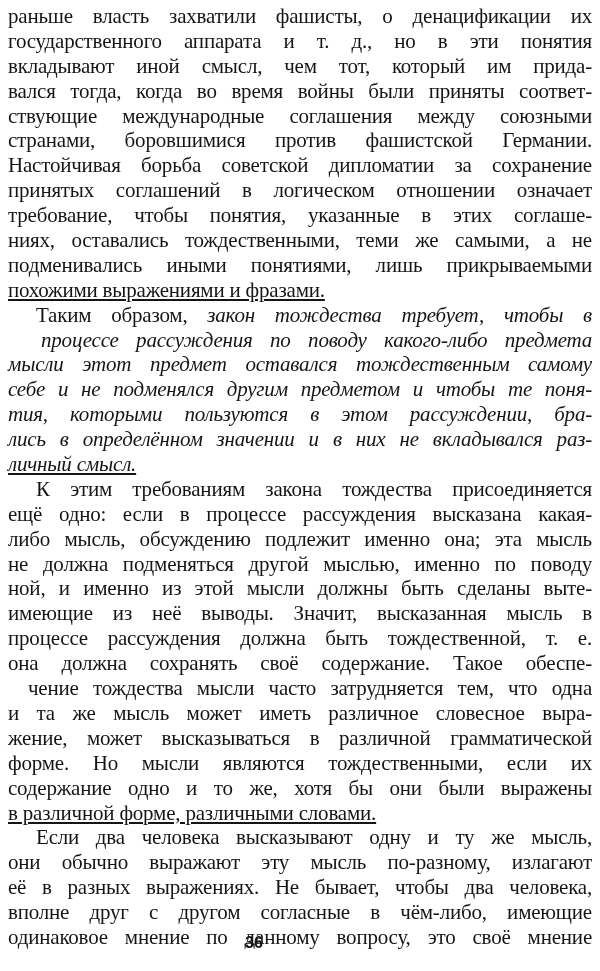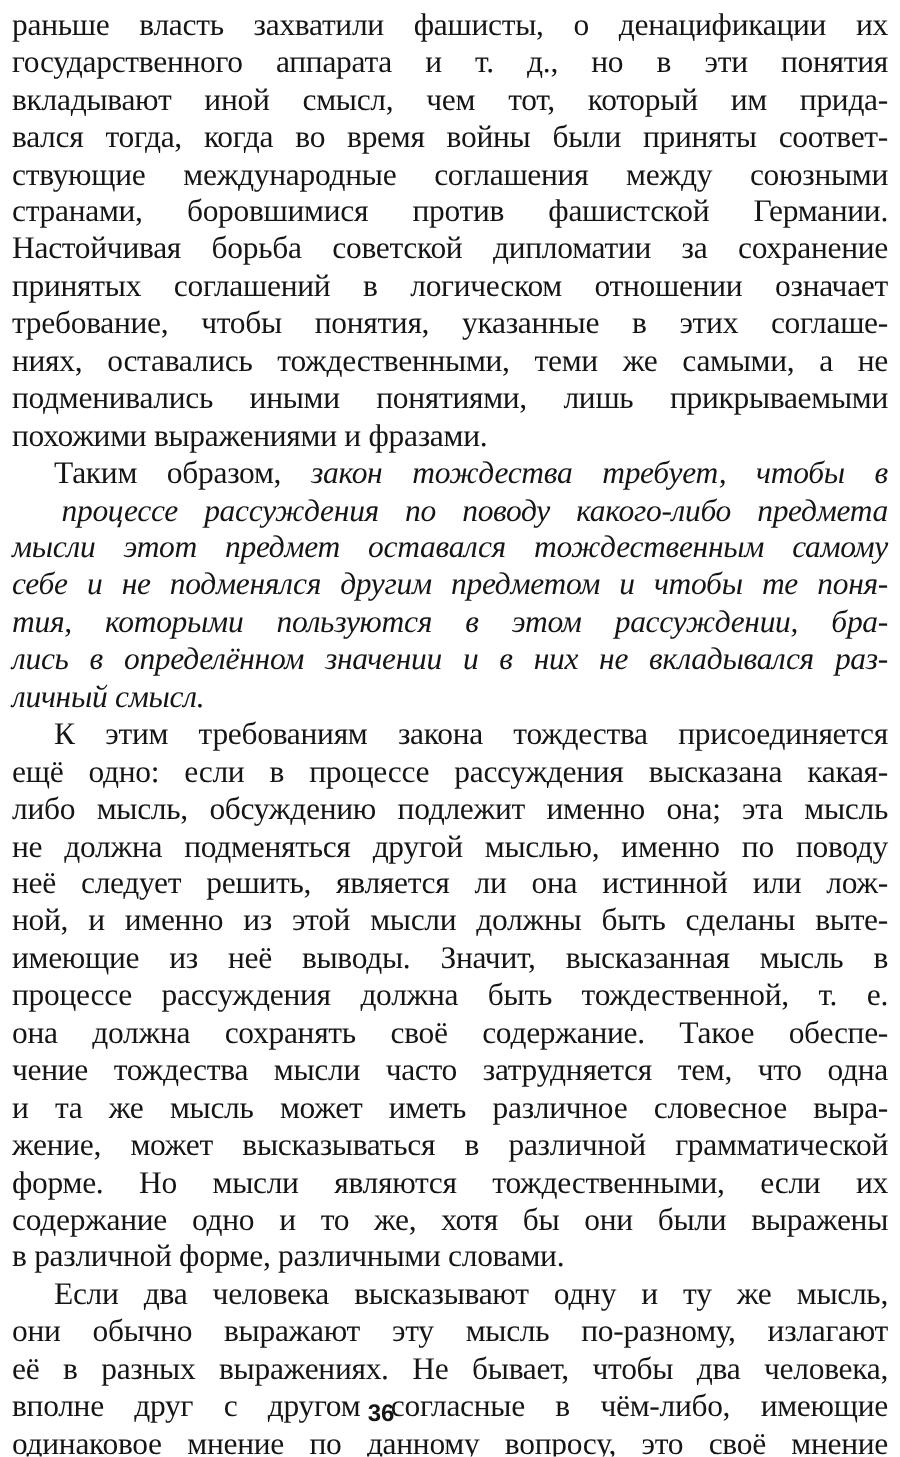--- a/index.html
+++ b/index.html
@@ -9,21 +9,21 @@
     font-family: "Liberation Serif", "DejaVu Serif", serif;
     font-size: 21px; color: #151515;
   }
   .line {
     height: 24.9px; line-height: 24.9px;
     text-align: justify; text-align-last: justify;
     white-space: nowrap; overflow: visible;
     letter-spacing: -0.2px;
     font-stretch: condensed;
   }
-  .line.last { text-align-last: left; }
+  .line.last { text-align-last: left; text-decoration: underline; }
   .line.indent { padding-left: 28px; }
   .it { font-style: italic; }
   .pagenum {
     position: absolute; left: 0; width: 508px; top: 934px;
     text-align: center; font-family: "Liberation Sans", sans-serif;
     font-weight: bold; font-size: 16px; color: #151515;
   }
 </style>
 </head>
 <body>
@@ -59,26 +59,25 @@
     <div class="line it" style="white-space: nowrap;">тия, которыми пользуются в этом рассуждении, бра-</div>
     <div class="line it" style="white-space: nowrap;">лись в определённом значении и в них не вкладывался раз-</div>
     <div class="line it last" style="white-space: nowrap;">личный смысл.</div>
   </div>
 
   <div>
     <div class="line indent" style="white-space: nowrap;">К этим требованиям закона тождества присоединяется</div>
     <div class="line" style="white-space: nowrap;">ещё одно: если в процессе рассуждения высказана какая-</div>
     <div class="line" style="white-space: nowrap;">либо мысль, обсуждению подлежит именно она; эта мысль</div>
     <div class="line" style="white-space: nowrap;">не должна подменяться другой мыслью, именно по поводу</div>
-    <div class="line" style="white-space: nowrap;">неё следует решить, является ли она истинной или лож-</div>
     <div class="line" style="white-space: nowrap;">ной, и именно из этой мысли должны быть сделаны выте-</div>
     <div class="line" style="white-space: nowrap;">имеющие из неё выводы. Значит, высказанная мысль в</div>
     <div class="line" style="white-space: nowrap;">процессе рассуждения должна быть тождественной, т. е.</div>
     <div class="line" style="white-space: nowrap;">она должна сохранять своё содержание. Такое обеспе-</div>
-    <div class="line" style="white-space: nowrap;">чение тождества мысли часто затрудняется тем, что одна</div>
+    <div class="line" style="white-space: nowrap; margin-left: 20px;">чение тождества мысли часто затрудняется тем, что одна</div>
     <div class="line" style="white-space: nowrap;">и та же мысль может иметь различное словесное выра-</div>
     <div class="line" style="white-space: nowrap;">жение, может высказываться в различной грамматической</div>
     <div class="line" style="white-space: nowrap;">форме. Но мысли являются тождественными, если их</div>
     <div class="line" style="white-space: nowrap;">содержание одно и то же, хотя бы они были выражены</div>
     <div class="line last" style="white-space: nowrap;">в различной форме, различными словами.</div>
   </div>
 
   <div>
     <div class="line indent" style="white-space: nowrap;">Если два человека высказывают одну и ту же мысль,</div>
     <div class="line" style="white-space: nowrap;">они обычно выражают эту мысль по-разному, излагают</div>

